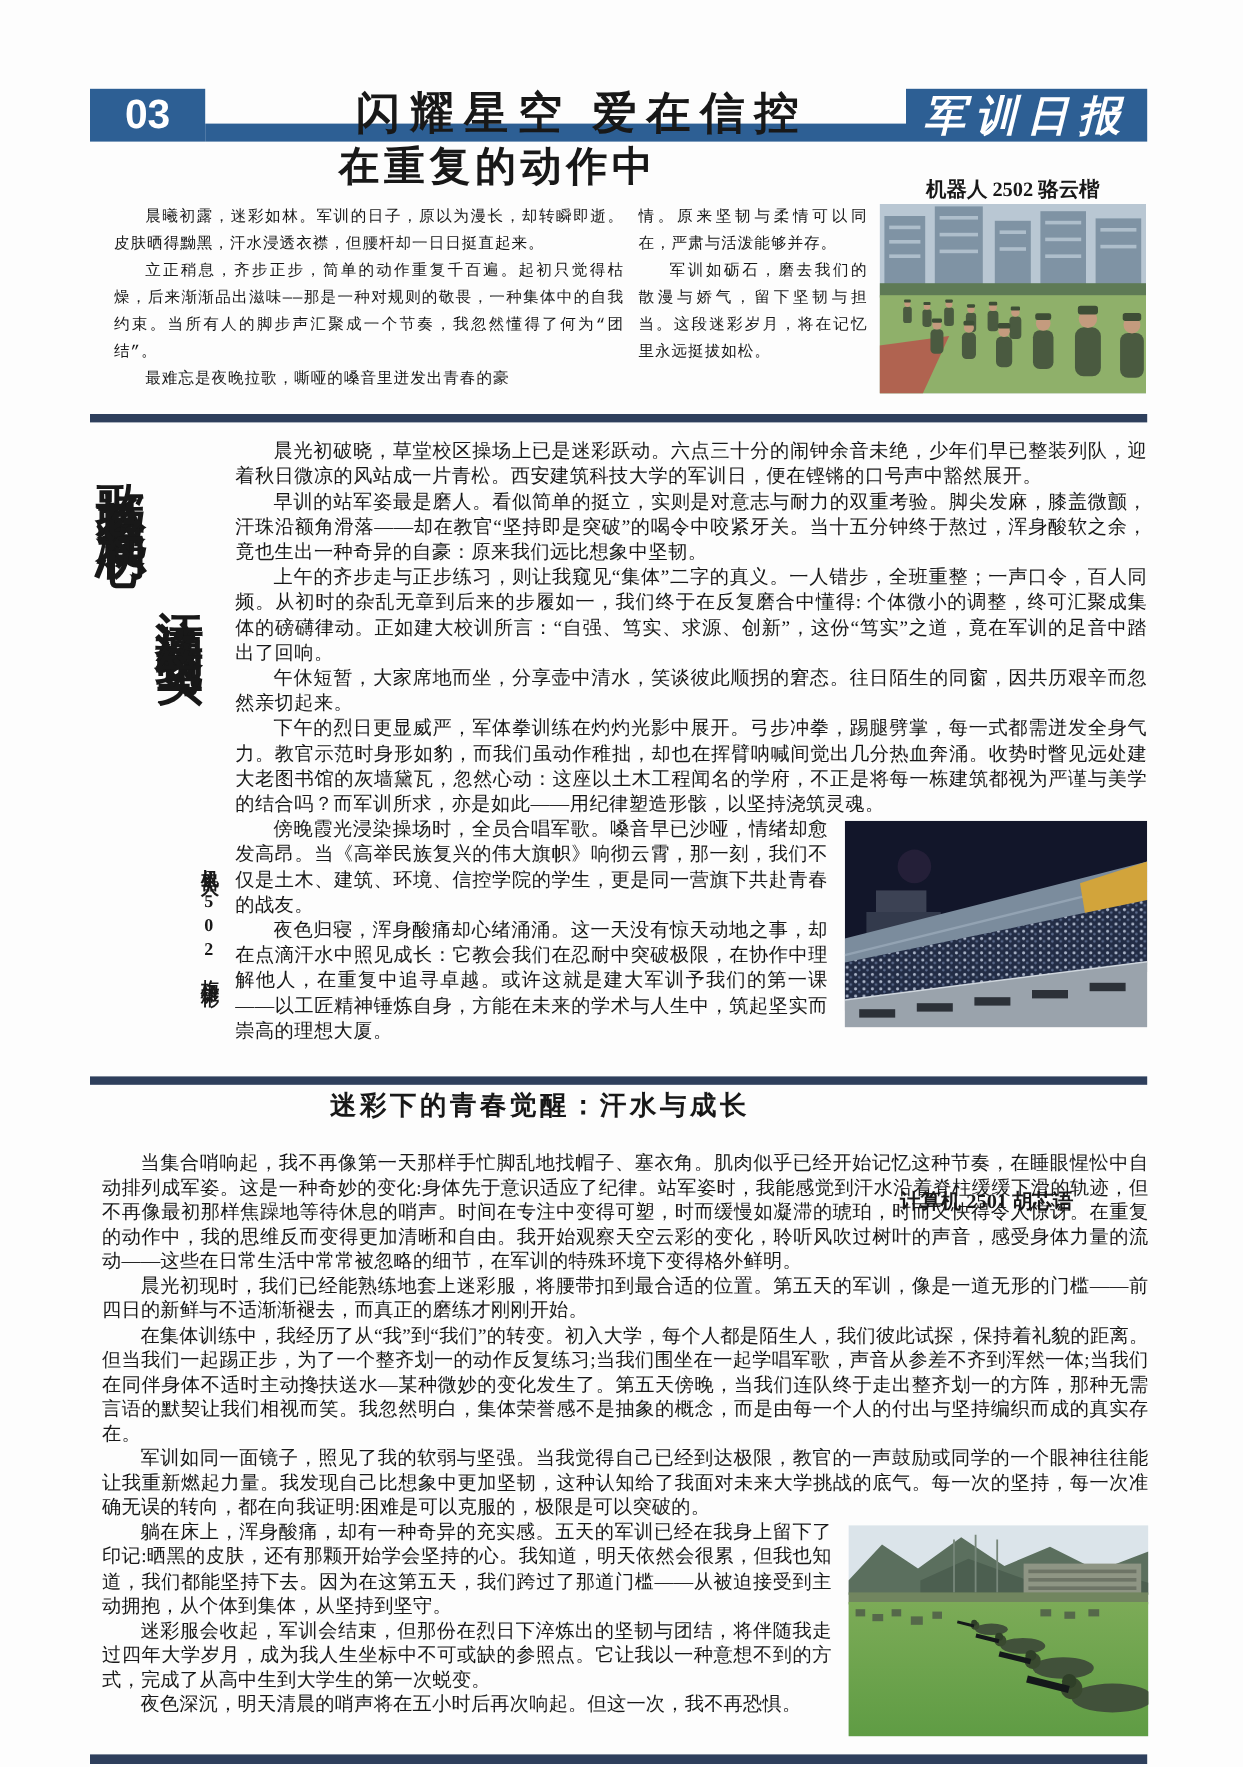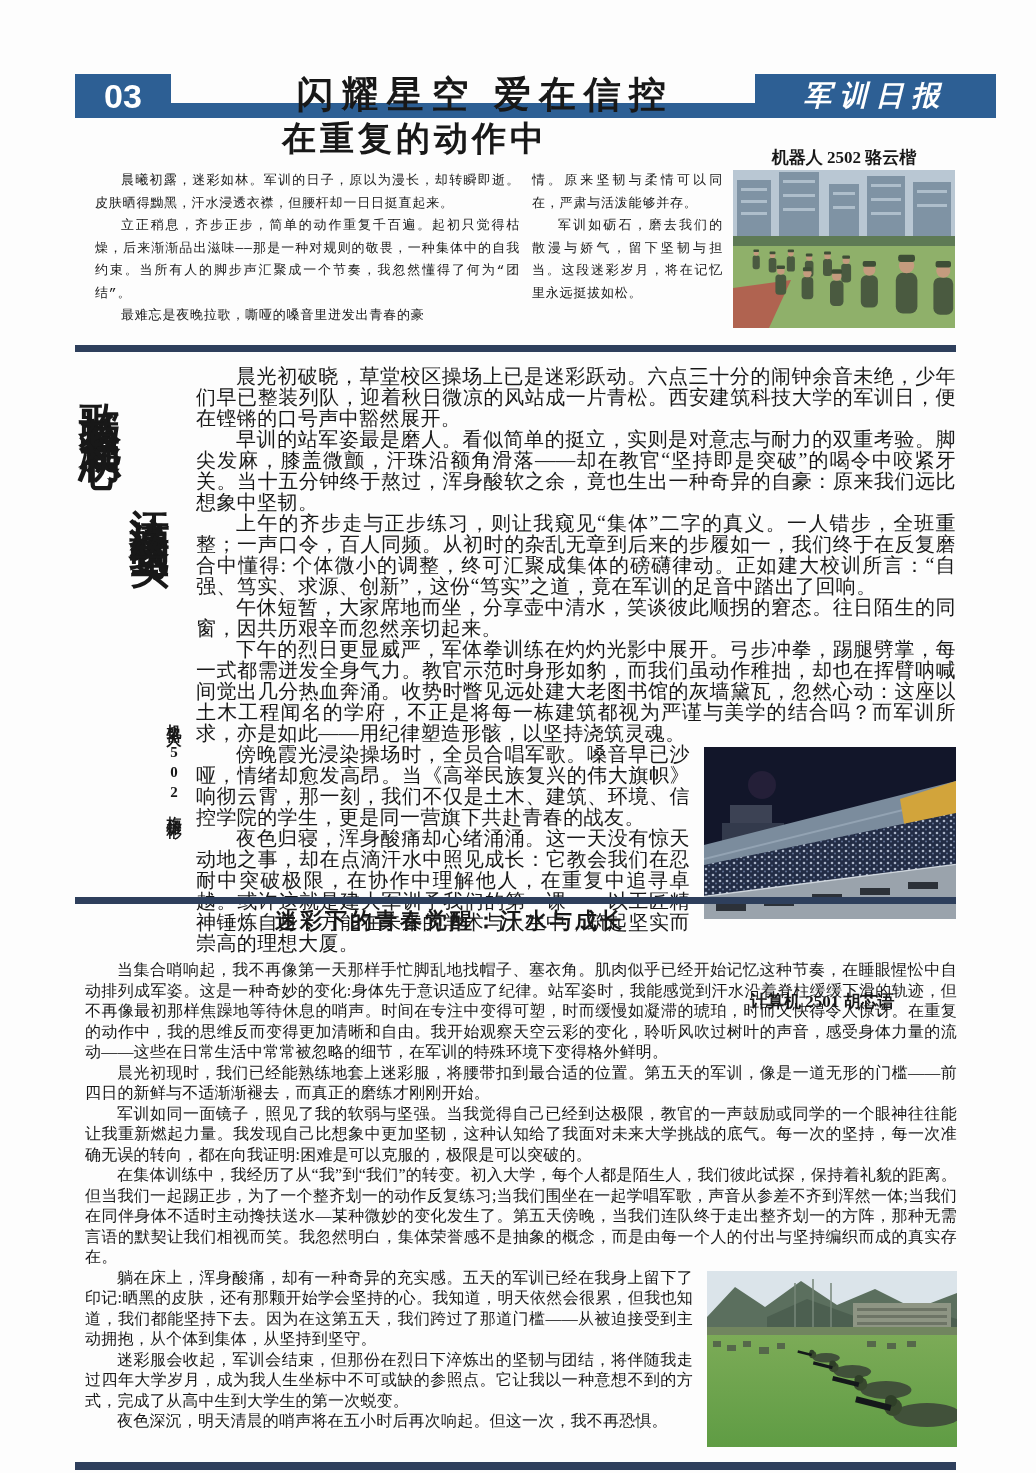--- a/index.html
+++ b/index.html
@@ -8,22 +8,22 @@
     position:relative; width:1036px; height:1473px; background:#fdfdfd;
     font-family:"Liberation Serif","DejaVu Serif",serif; color:#181818; overflow:hidden;
   }
   
   .bluebox { position:absolute; background:var(--header-blue); color:#fff;
     display:flex; align-items:center; justify-content:center; }
   #pagenum { left:75px; top:74px; width:96px; height:44px;
     font-family:"Liberation Sans",sans-serif; font-size:34px; font-weight:bold; }
   #hdr-bar { position:absolute; left:171px; top:103px; width:584px; height:15px;
     background:var(--header-blue); }
-  #pubbox { left:755px; top:74px; width:241px; height:44px;
-    font-size:28px; font-weight:bold; letter-spacing:8px; font-style:italic; }
+  #pubbox { left:755px; top:74px; width:201px; height:44px;
+    font-size:35px; font-weight:bold; letter-spacing:8px; font-style:italic; }
   #masthead { position:absolute; left:235px; top:70px; width:500px; text-align:center;
     font-size:37px; font-weight:900; letter-spacing:8px; }
   
   .divider { position:absolute; left:75px; width:881px; background:var(--divider-navy); }
   #div1 { top:345px; height:7px; }
   #div2 { top:897px; height:7px; }
   #div3 { top:1462px; height:8px; }
   
   #a1-title { position:absolute; left:95px; top:116px; width:640px; text-align:center;
     font-size:34px; font-weight:bold; letter-spacing:4px; }
@@ -36,21 +36,21 @@
   .a1 { font-size:13px; line-height:22.5px; letter-spacing:0.8px;font-family:Liberation Mono, monospace; }
   .noindent { text-indent:0; }
   #a1-photo { position:absolute; left:733px; top:170px; width:222px; height:158px; }
   
   .vtext { position:absolute; writing-mode:vertical-rl; text-orientation:upright;
     font-weight:bold; }
   #a2-h-main { left:72px; top:370px; font-size:42px; letter-spacing:7px; }
   #a2-h-sub  { left:122px; top:478px; font-size:40px; letter-spacing:6px; }
   #a2-byline { left:164px; top:712px; font-size:15px; letter-spacing:4px; }
   #a2-body { position:absolute; left:196px; top:366px; width:760px; }
-  .a2 { font-size:20px; line-height:21px; letter-spacing:0.4px; }
+  .a2 { font-size:16px; line-height:21px; letter-spacing:0.4px; }
   
   #a3-title { position:absolute; left:140px; top:906px; width:620px; text-align:center;
     font-size:22px; font-weight:bold; letter-spacing:3px; }
   #a3-byline { position:absolute; left:750px; top:990px; font-size:17px; font-weight:bold; }
   #a3-body { position:absolute; left:85px; top:960px; width:872px; }
   .a3 { font-size:16px; line-height:20.5px; letter-spacing:0.2px; }
   
   .float-photo { float:right; margin:3px 0 6px 14px; line-height:0; }
   .photo-frame { line-height:0; }
   svg { display:block; }
@@ -183,22 +183,22 @@
   </div>
 
   <div id="div2" class="divider"></div>
 
   <div id="a3-title">迷彩下的青春觉醒：汗水与成长</div>
   <div id="a3-byline">计算机 2501 胡芯语</div>
 
   <div id="a3-body">
     <p class="a3">当集合哨响起，我不再像第一天那样手忙脚乱地找帽子、塞衣角。肌肉似乎已经开始记忆这种节奏，在睡眼惺忪中自动排列成军姿。这是一种奇妙的变化:身体先于意识适应了纪律。站军姿时，我能感觉到汗水沿着脊柱缓缓下滑的轨迹，但不再像最初那样焦躁地等待休息的哨声。时间在专注中变得可塑，时而缓慢如凝滞的琥珀，时而又快得令人惊讶。在重复的动作中，我的思维反而变得更加清晰和自由。我开始观察天空云彩的变化，聆听风吹过树叶的声音，感受身体力量的流动——这些在日常生活中常常被忽略的细节，在军训的特殊环境下变得格外鲜明。</p>
     <p class="a3">晨光初现时，我们已经能熟练地套上迷彩服，将腰带扣到最合适的位置。第五天的军训，像是一道无形的门槛——前四日的新鲜与不适渐渐褪去，而真正的磨练才刚刚开始。</p>
+    <p class="a3">在集体训练中，我经历了从“我”到“我们”的转变。初入大学，每个人都是陌生人，我们彼此试探，保持着礼貌的距离。但当我们一起踢正步，为了一个整齐划一的动作反复练习;当我们围坐在一起学唱军歌，声音从参差不齐到浑然一体;当我们在同伴身体不适时主动搀扶送水—某种微妙的变化发生了。第五天傍晚，当我们连队终于走出整齐划一的方阵，那种无需言语的默契让我们相视而笑。我忽然明白，集体荣誉感不是抽象的概念，而是由每一个人的付出与坚持编织而成的真实存在。</p>
     <p class="a3">军训如同一面镜子，照见了我的软弱与坚强。当我觉得自己已经到达极限，教官的一声鼓励或同学的一个眼神往往能让我重新燃起力量。我发现自己比想象中更加坚韧，这种认知给了我面对未来大学挑战的底气。每一次的坚持，每一次准确无误的转向，都在向我证明:困难是可以克服的，极限是可以突破的。</p>
-    <p class="a3">在集体训练中，我经历了从“我”到“我们”的转变。初入大学，每个人都是陌生人，我们彼此试探，保持着礼貌的距离。但当我们一起踢正步，为了一个整齐划一的动作反复练习;当我们围坐在一起学唱军歌，声音从参差不齐到浑然一体;当我们在同伴身体不适时主动搀扶送水—某种微妙的变化发生了。第五天傍晚，当我们连队终于走出整齐划一的方阵，那种无需言语的默契让我们相视而笑。我忽然明白，集体荣誉感不是抽象的概念，而是由每一个人的付出与坚持编织而成的真实存在。</p>
     <p class="a3">
       <span class="float-photo">
         <svg width="250" height="176" viewBox="0 0 250 176">
           <defs>
             <linearGradient id="p3g" x1="0" y1="0" x2="0" y2="1">
               <stop offset="0" stop-color="#7cab57"></stop>
               <stop offset="1" stop-color="#5f9c44"></stop>
             </linearGradient>
             <g id="p3fig">
               <ellipse cx="14" cy="6" rx="17" ry="6" fill="#41513a"></ellipse>

